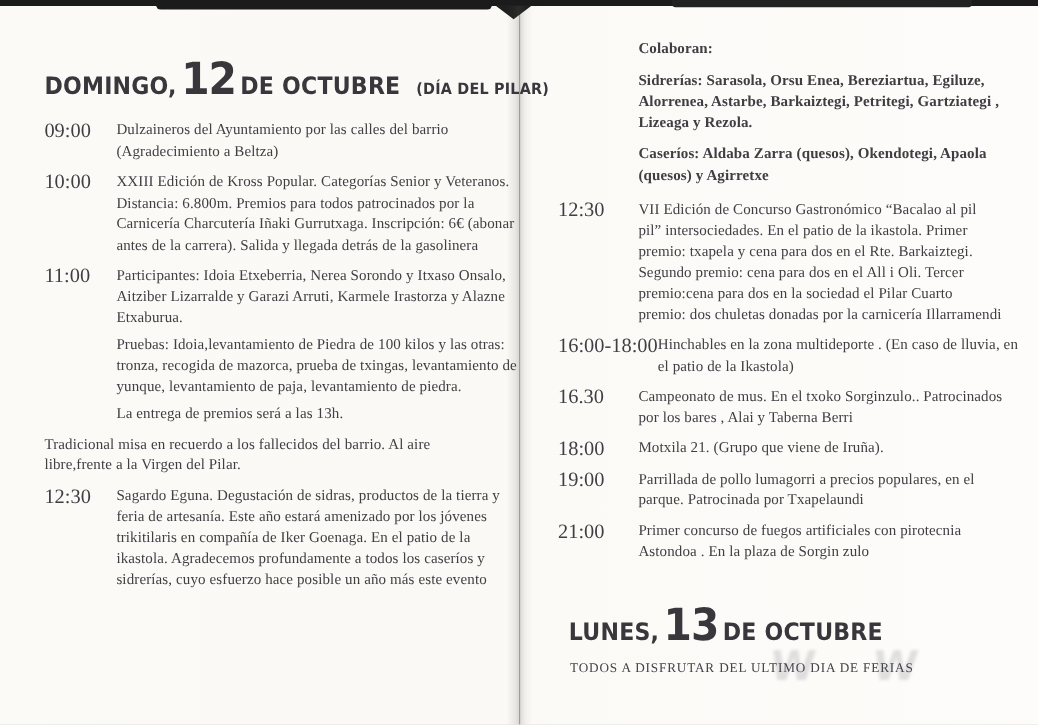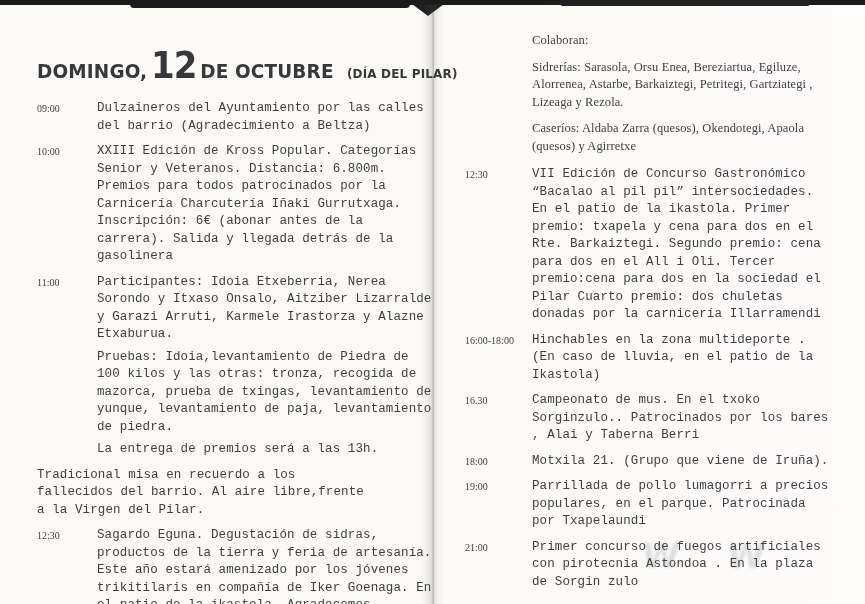--- a/index.html
+++ b/index.html
@@ -32,30 +32,30 @@
   .t-pre, .t-suf { font-size:20px; }
   .t-num { font-size:37px; margin:0 4px; letter-spacing:-1px; }
   .t-note { font-size:13px; margin-left:3px; }
 
   
   .page-left  { position:absolute; left:37px;  top:44px; width:402px; }
   .page-right { position:absolute; left:465px; top:32px; width:398px; }
   .page-left .title { margin-bottom:13px; }
 
   .event { display:flex; margin-bottom:8px; }
-  .time { font-size:10px; line-height:17.5px; white-space:nowrap; color:#3f3e43; }
+  .time { font-size:17px; line-height:17.5px; white-space:nowrap; color:#3f3e43; }
   .page-left  .time { flex:0 0 60px; }
   .page-right .time { flex:0 0 67px; }
-  .desc { flex:1;font-family:Liberation Mono, monospace; }
+  .desc { flex:1; }
   .page-left  .desc { max-width:338px; }
   .page-right .desc { max-width:304px; }
   .desc p { margin:0 0 5px 0; font-size:12.5px; line-height:17.5px; letter-spacing:0.1px; }
   .desc p:last-child { margin-bottom:0; }
 
-  .collab { margin-left:67px; max-width:304px; margin-bottom:11px; }
+  .collab { margin-left:67px; max-width:304px; margin-bottom:11px;font-weight:bold; }
   .collab p { margin:0 0 9px 0; font-size:12.5px; line-height:17.5px; letter-spacing:0.1px; }
 
   .title-lunes { margin-top:30px; margin-left:9px; }
   .closing {
     margin:9px 0 0 10px; font-size:11px; letter-spacing:0.7px; color:#45444a;
   }
 </style>
 </head>
 <body>
 

